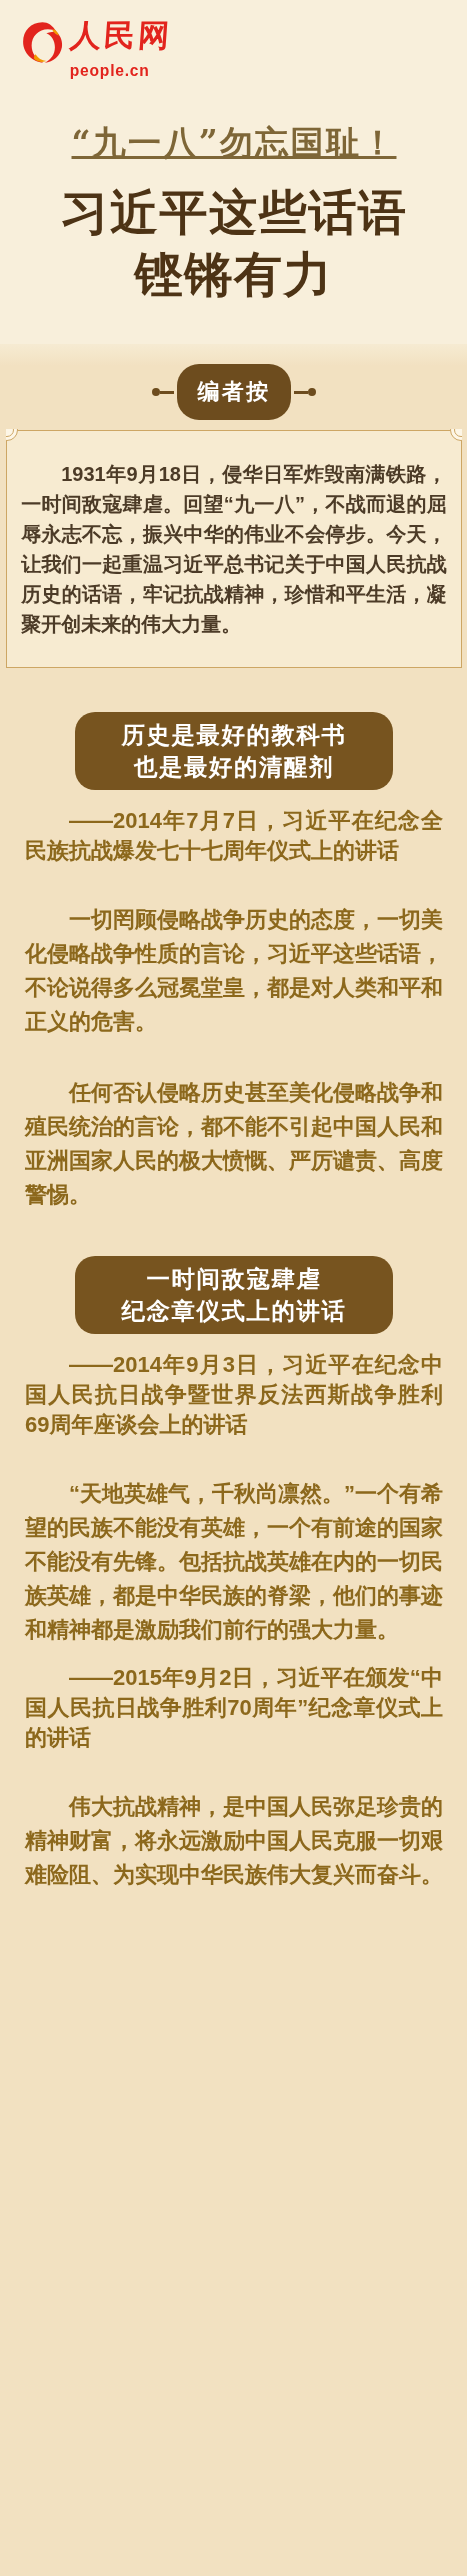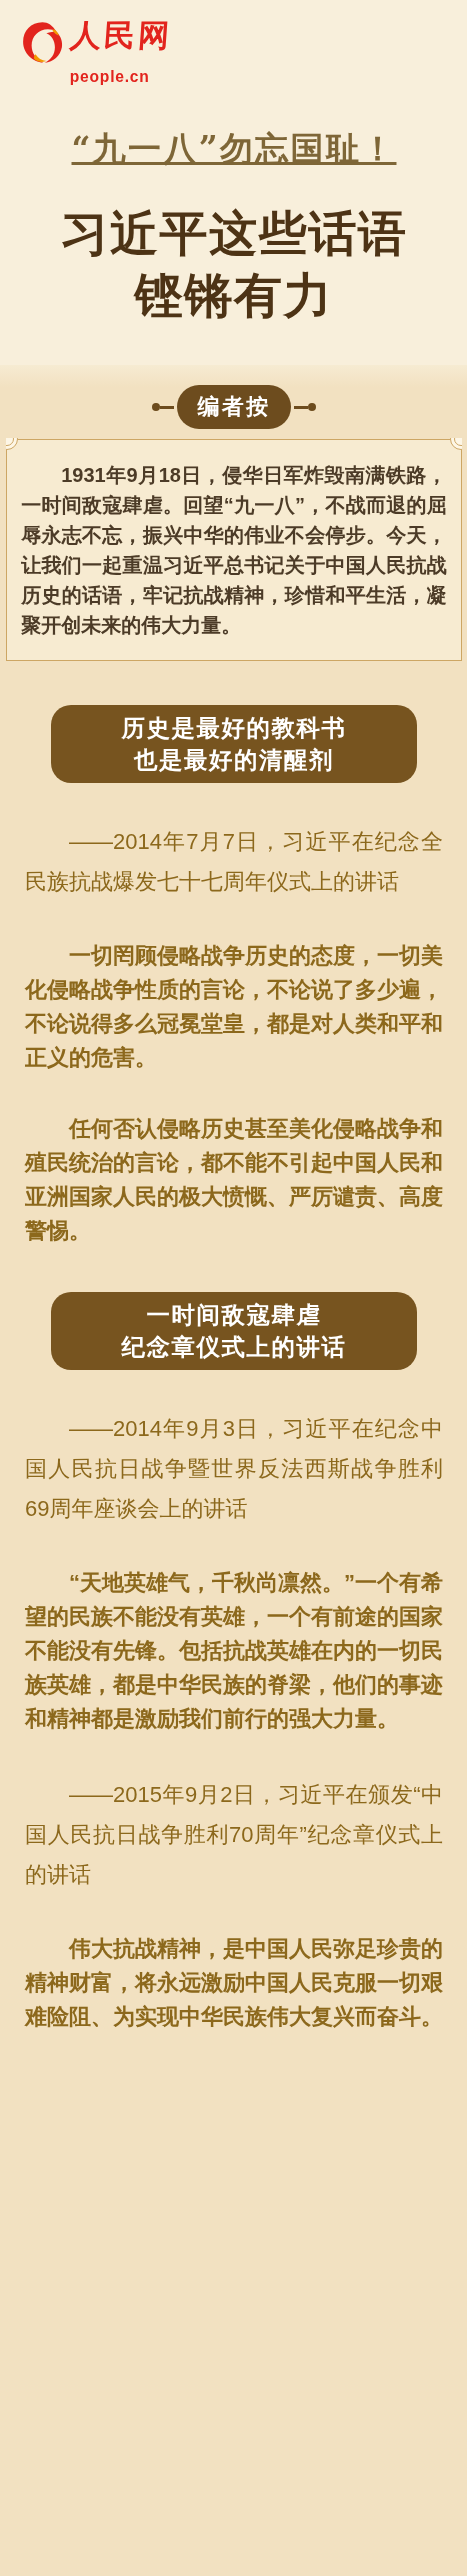--- a/index.html
+++ b/index.html
@@ -5,51 +5,51 @@
   html,body{margin:0;padding:0;background:#f2e1c1;}
   .page{width:468px;min-height:2576px;margin:0 auto;overflow:hidden;
         font-family:"Liberation Sans",sans-serif;}
   
   .top{background:#f8efdb;padding:20px 0 39px;}
   .logo{display:flex;align-items:flex-start;margin-left:20px;gap:4.7px;}
   .logo-icon{flex:0 0 auto;}
   .logo-text{display:flex;flex-direction:column;line-height:1;}
   .logo-cn{color:#e2241d;font-family:"DejaVu Serif",serif;font-weight:bold;
            font-size:31px;letter-spacing:3.1px;transform:skewX(-4deg);}
-  .logo-en{color:#e2241d;font-weight:bold;font-size:15.6px;letter-spacing:0.8px;margin-top:18px;}
+  .logo-en{color:#e2241d;font-weight:bold;font-size:15.6px;letter-spacing:0.8px;margin-top:12px;}
   .slogan{margin-top:42px;text-align:center;font-family:"DejaVu Serif",serif;
           font-weight:bold;font-size:33px;color:#7e6637;letter-spacing:2.3px;text-decoration:underline;}
-  .title{margin-top:30px;text-align:center;font-family:"DejaVu Serif",serif;
+  .title{margin-top:15px;text-align:center;font-family:"DejaVu Serif",serif;
          font-weight:bold;font-size:48px;color:#4d3315;line-height:1.3;letter-spacing:1.6px;}
   
   .main{background:linear-gradient(#f6ebd2,#f2e1c1 22px);}
   .badge-row{display:flex;align-items:center;justify-content:center;padding-top:20px;}
   .badge-dot{width:7.8px;height:7.8px;border-radius:50%;background:#6d4c1e;}
   .badge-line{width:14px;height:2.3px;background:#6d4c1e;}
   .badge-pill{margin:0 2.3px;background:#6d4c1e;color:#fff;font-weight:bold;font-size:22px;
-              padding:7px 21px;border-radius:22px;letter-spacing:2.3px;}
+              padding:13px 21px;border-radius:22px;letter-spacing:2.3px;}
   .note-box{position:relative;margin:9.4px 6.2px 0;border:1.6px solid #cda664;
-            background:#f7ebd1;padding:20px 14px;}
+            background:#f7ebd1;padding:28px 14px;}
   .corner{position:absolute;top:-1.6px;width:18.7px;height:18.7px;overflow:hidden;}
   .corner.tl{left:-1.6px;}
   .corner.tr{right:-1.6px;}
   .corner::before,.corner::after{content:"";position:absolute;border-radius:50%;
             background:#fdf6e6;border:1.6px solid #cda664;}
   .corner.tl::before{top:-10px;left:-10px;width:20px;height:20px;}
   .corner.tl::after{top:-6.2px;left:-6.2px;width:12.5px;height:12.5px;}
   .corner.tr::before{top:-10px;right:-10px;width:20px;height:20px;}
   .corner.tr::after{top:-6.2px;right:-6.2px;width:12.5px;height:12.5px;}
   .note-text{font-size:20px;line-height:30px;color:#4c3b27;font-weight:600;
              text-align:justify;text-indent:2em;}
-  .section-head{margin:44px auto 0;width:366px;background:#77541f;border-radius:20px;
+  .section-head{margin:44px auto 0;width:318px;background:#77541f;border-radius:20px;
                 color:#fff;text-align:center;font-weight:bold;font-size:23.4px;
                 line-height:32px;padding:7px 0;letter-spacing:1.6px;}
   .quote{margin:37px 25px 0;font-size:22px;line-height:34px;font-weight:bold;
          color:#8c681c;text-align:justify;text-indent:2em;}
-  .source{margin:39px 25px 0;font-size:22px;line-height:40px;font-weight:normal;
+  .source{margin:16px 25px 0;font-size:22px;line-height:30px;font-weight:bold;
           color:#8c681c;text-align:justify;text-indent:2em;}
 </style>
 </head>
 <body>
 
 <div class="page">
 
   <div class="top">
     <div class="logo">
       <span class="logo-icon">
@@ -88,21 +88,21 @@
       <div class="note-text">1931年9月18日，侵华日军炸毁南满铁路，一时间敌寇肆虐。回望“九一八”，不战而退的屈辱永志不忘，振兴中华的伟业不会停步。今天，让我们一起重温习近平总书记关于中国人民抗战历史的话语，牢记抗战精神，珍惜和平生活，凝聚开创未来的伟大力量。</div>
     </div>
 
     <div class="section-head">
       <div>历史是最好的教科书</div>
       <div>也是最好的清醒剂</div>
     </div>
 
     <p class="source">——2014年7月7日，习近平在纪念全民族抗战爆发七十七周年仪式上的讲话</p>
 
-    <p class="quote">一切罔顾侵略战争历史的态度，一切美化侵略战争性质的言论，不论说了多少遍，不论说得多么冠冕堂皇，都是对人类和平和正义的危害。</p>
+    <p class="quote">一切罔顾侵略战争历史的态度，一切美化侵略战争性质的言论，习近平这些话语，不论说得多么冠冕堂皇，都是对人类和平和正义的危害。</p>
 
     <p class="quote">任何否认侵略历史甚至美化侵略战争和殖民统治的言论，都不能不引起中国人民和亚洲国家人民的极大愤慨、严厉谴责、高度警惕。</p>
 
     <div class="section-head">
       <div>一时间敌寇肆虐</div>
       <div>纪念章仪式上的讲话</div>
     </div>
 
     <p class="source">——2014年9月3日，习近平在纪念中国人民抗日战争暨世界反法西斯战争胜利69周年座谈会上的讲话</p>
 

